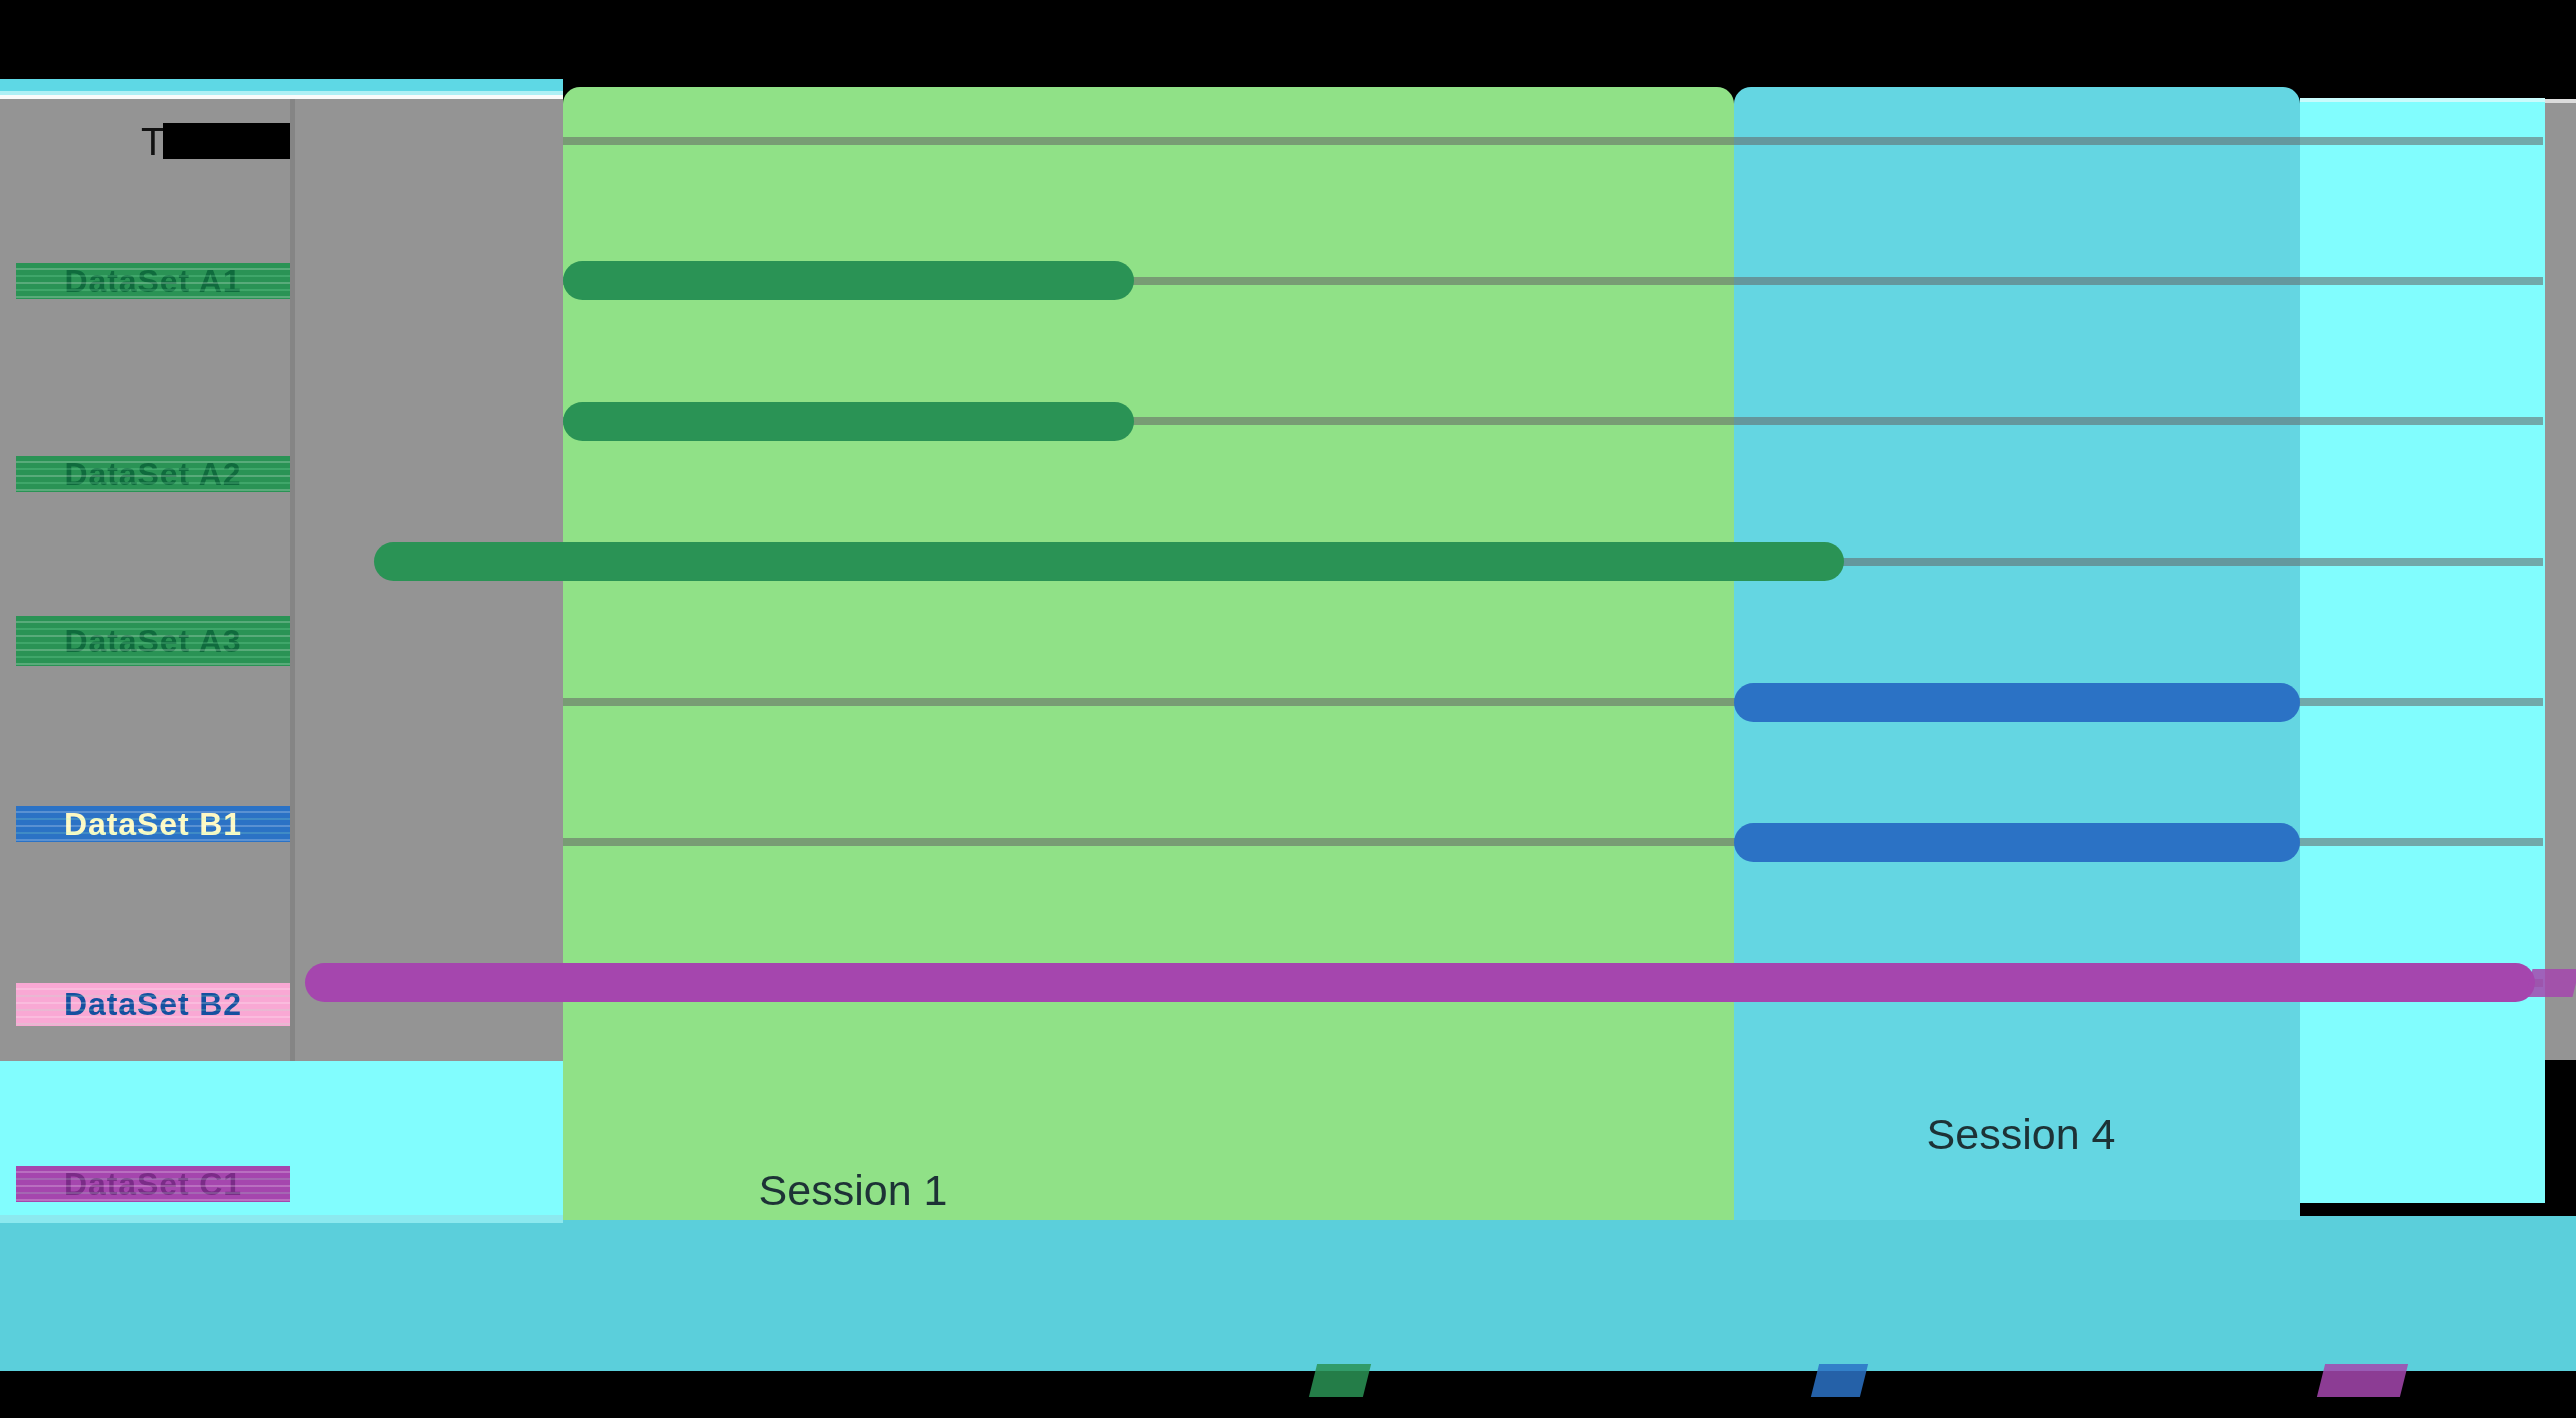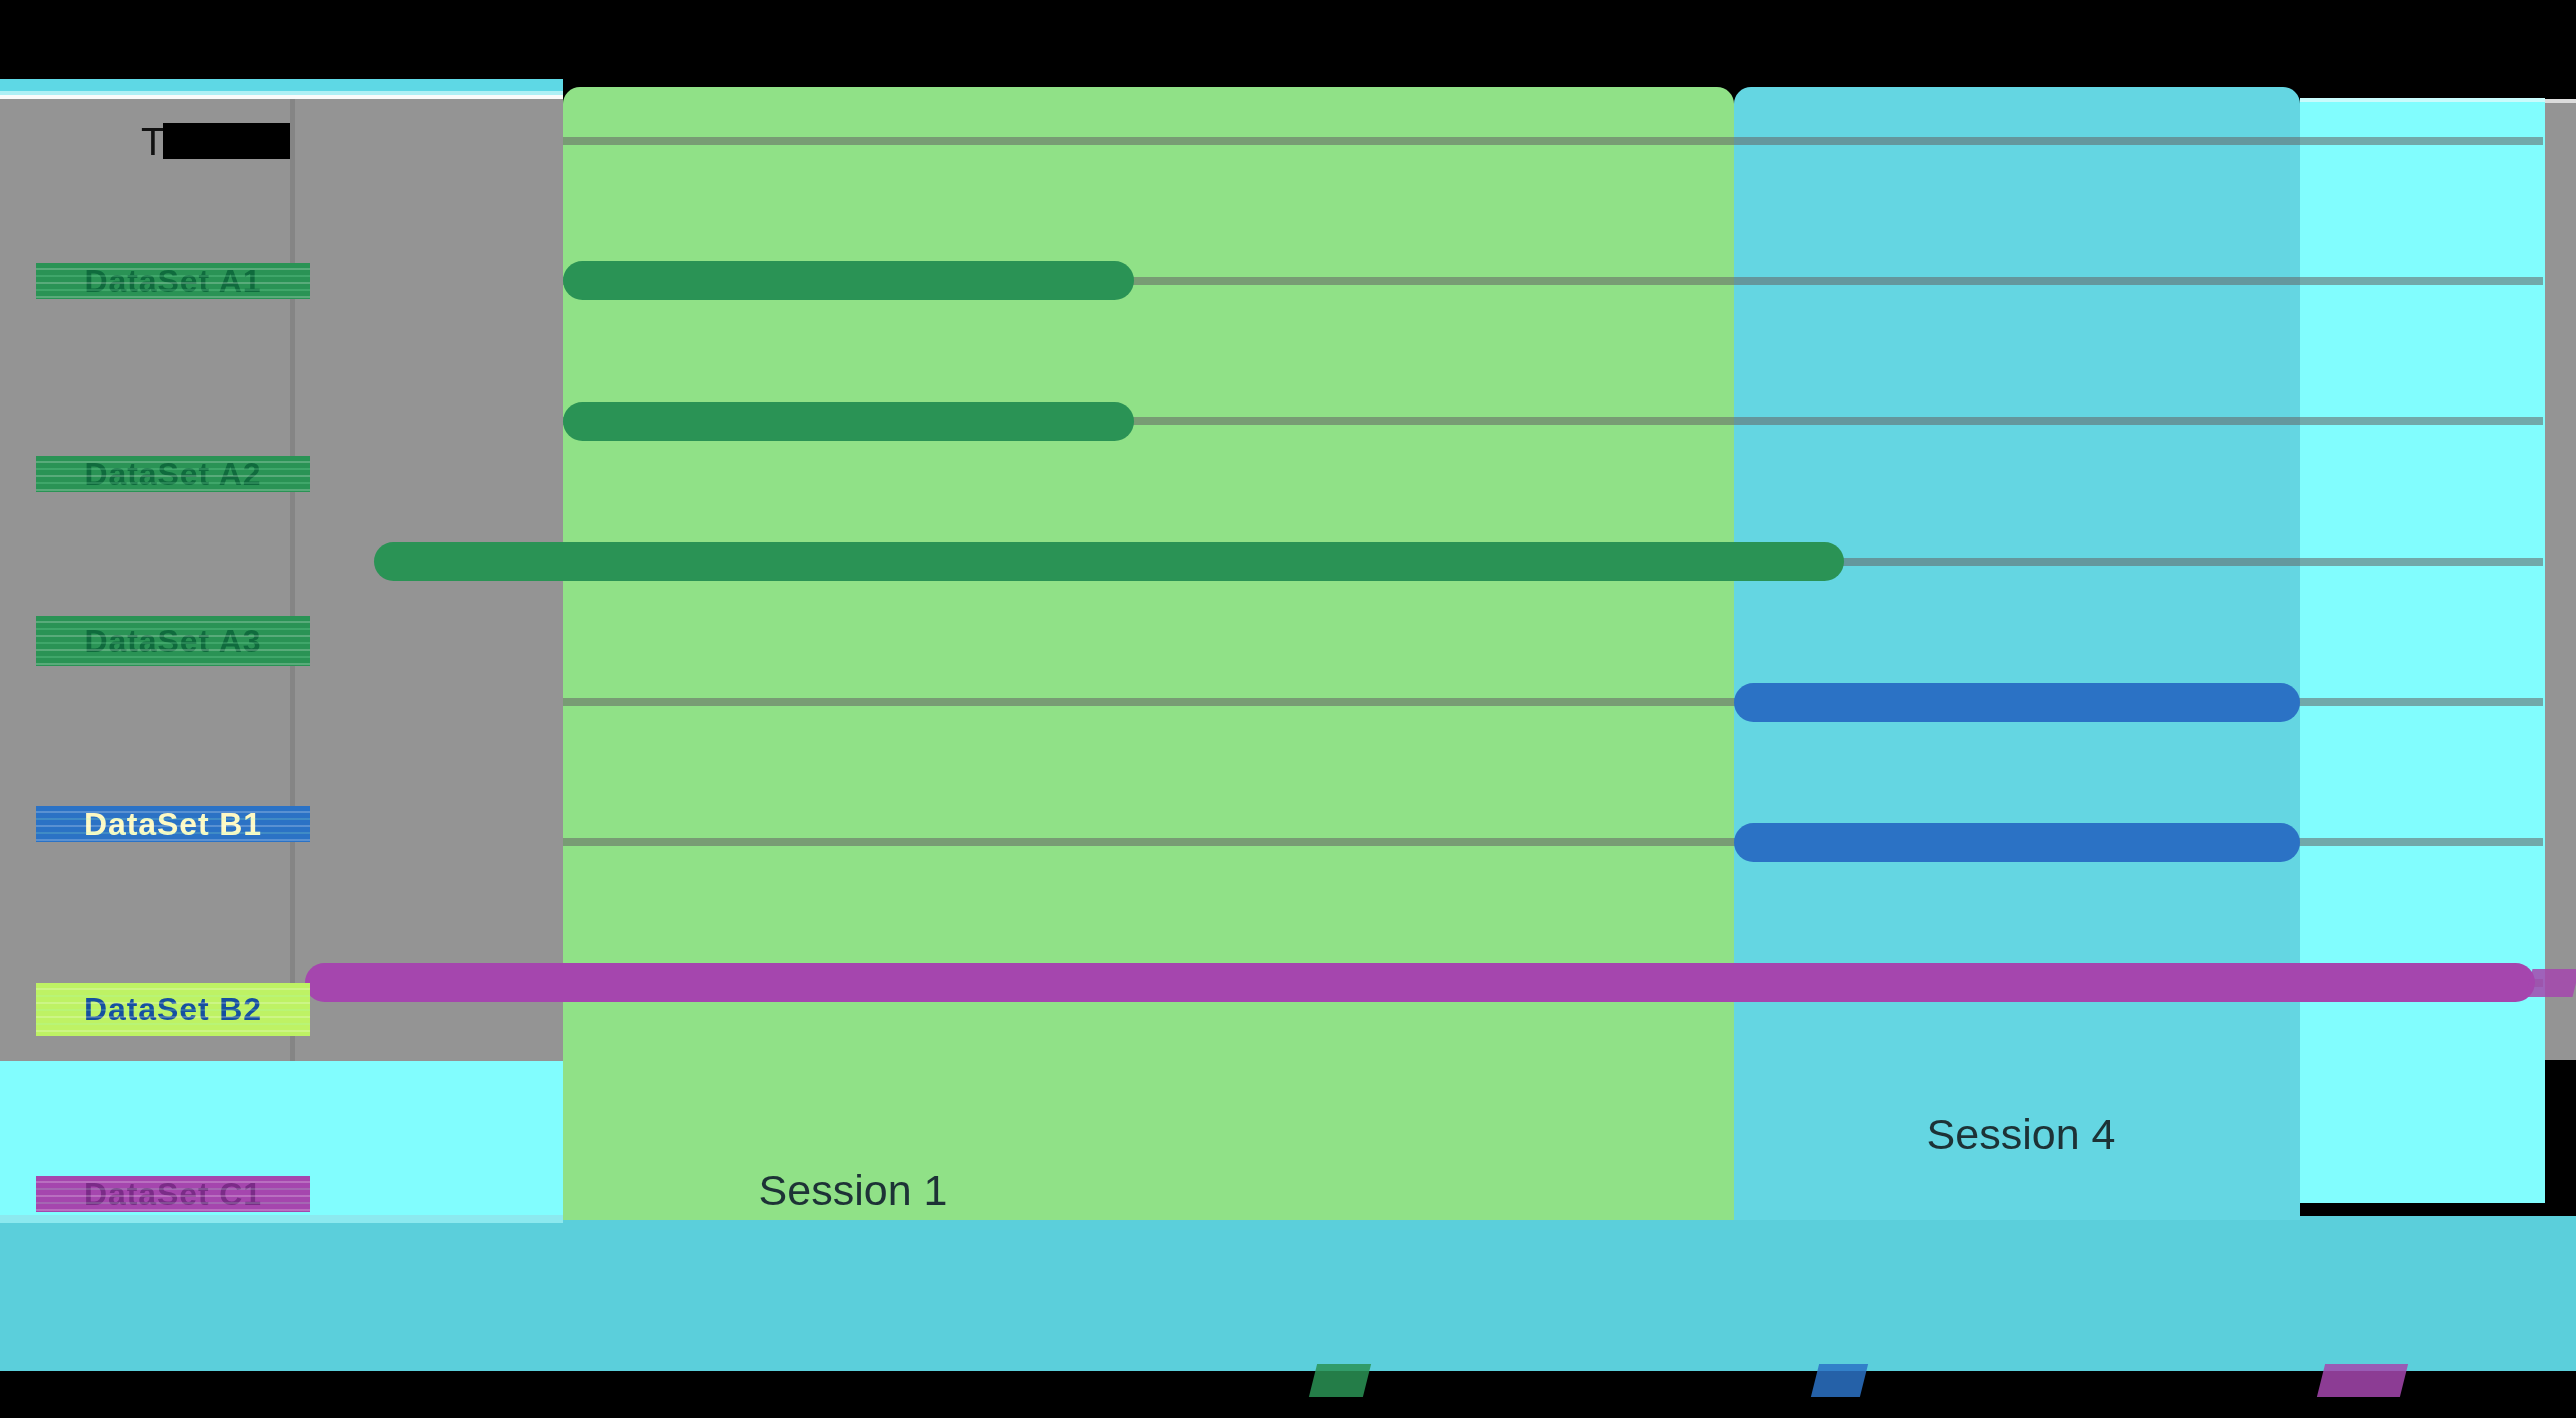--- a/index.html
+++ b/index.html
@@ -2,21 +2,21 @@
 <html style="font-size:15px"><head>
 <meta charset="utf-8">
 <style>
   html,body{margin:0;padding:0;background:#000;}
   #stage{position:relative;width:2576px;height:1419px;background:#000;overflow:hidden;
          font-family:"Liberation Sans", sans-serif;}
   .abs{position:absolute;}
   .col{border-radius:17px 17px 0 0;}
   .badge{display:flex;align-items:center;justify-content:center;
          font-size:32px;font-weight:600;letter-spacing:0.9px;overflow:hidden;}
-  .glitch{position:relative;margin-left:20px;}
+  .glitch{position:relative;}
   .glitch::after{content:"";position:absolute;inset:0;
     background:repeating-linear-gradient(to bottom,
       rgba(255,255,255,0) 0 4.7px, rgba(255,255,255,0.22) 4.7px 6.6px,
       rgba(255,255,255,0) 6.6px 12.2px, rgba(160,255,200,0.18) 12.2px 14px);
     pointer-events:none;}
   .bar{border-radius:20px;}
   .gridline{background:rgba(100,100,100,0.55);}
   .session-label{font-size:43px;color:#1d3236;transform:translateX(-50%);white-space:nowrap;}
   .streak{opacity:0.85;
     background-image:repeating-linear-gradient(to bottom,
@@ -53,21 +53,21 @@
     <div class="abs bar" style="left: 563px; top: 402px; width: 571px; height: 39px; background: rgb(42, 147, 85);"></div>
     <div class="abs bar" style="left: 374px; top: 542px; width: 1470px; height: 39px; background: rgb(42, 147, 85);"></div>
     <div class="abs bar" style="left: 1734px; top: 683px; width: 566px; height: 39px; background: rgb(43, 114, 197);"></div>
     <div class="abs bar" style="left: 1734px; top: 823px; width: 566px; height: 39px; background: rgb(43, 114, 197);"></div>
     <div class="abs bar" style="left: 305px; top: 963px; width: 2230px; height: 39px; background: rgb(165, 70, 174);"></div>
     <div class="abs streak" style="left: 2529px; top: 969px; width: 47px; height: 28px; background: rgb(165, 70, 174); transform: skewX(-14deg);"></div>
     <div class="abs badge glitch" style="left: 16px; top: 263px; width: 274px; height: 36px; background: rgb(42, 147, 85); color: rgb(15, 107, 61);">DataSet A1</div>
     <div class="abs badge glitch" style="left: 16px; top: 420px; width: 274px; height: 36px; background: rgb(42, 147, 85); color: rgb(15, 107, 61);">DataSet A2</div>
     <div class="abs badge glitch" style="left: 16px; top: 544px; width: 274px; height: 50px; background: rgb(42, 147, 85); color: rgb(15, 107, 61);">DataSet A3</div>
     <div class="abs badge glitch" style="left: 16px; top: 684px; width: 274px; height: 36px; background: rgb(43, 114, 197); color: #fef9c3;">DataSet B1</div>
-    <div class="abs badge glitch" style="left: 16px; top: 825px; width: 274px; height: 53px; background: #bef264; color: rgb(21, 80, 159);">DataSet B2</div>
+    <div class="abs badge glitch" style="left: 16px; top: 825px; width: 274px; height: 43px; background: #f9a8d4; color: rgb(21, 80, 159);">DataSet B2</div>
     <div class="abs badge glitch" style="left: 16px; top: 965px; width: 274px; height: 36px; background: rgb(165, 70, 174); color: rgb(123, 43, 136);">DataSet C1</div>
     <div class="abs title-t" style="left: 141px; top: 120px; width: 56px; height: 41px;">T</div>
     <div class="abs" style="left: 163px; top: 123px; width: 127px; height: 36px; background: rgb(0, 0, 0);"></div>
     <div class="abs session-label" style="left: 853px; top: 1166px; color: rgb(29, 50, 54);">Session 1</div>
     <div class="abs session-label" style="left: 2021px; top: 1110px; color: rgb(29, 50, 54);">Session 4</div>
     <div class="abs" style="left: 0px; top: 1371px; width: 2576px; height: 48px; background: rgb(0, 0, 0);"></div>
     <div class="abs streak" style="left: 1313px; top: 1364px; width: 54px; height: 33px; background: rgb(42, 147, 85); transform: skewX(-14deg);"></div>
     <div class="abs streak" style="left: 1815px; top: 1364px; width: 49px; height: 33px; background: rgb(43, 114, 197); transform: skewX(-14deg);"></div>
     <div class="abs streak" style="left: 2321px; top: 1364px; width: 83px; height: 33px; background: rgb(165, 70, 174); transform: skewX(-14deg);"></div>
   </div>

